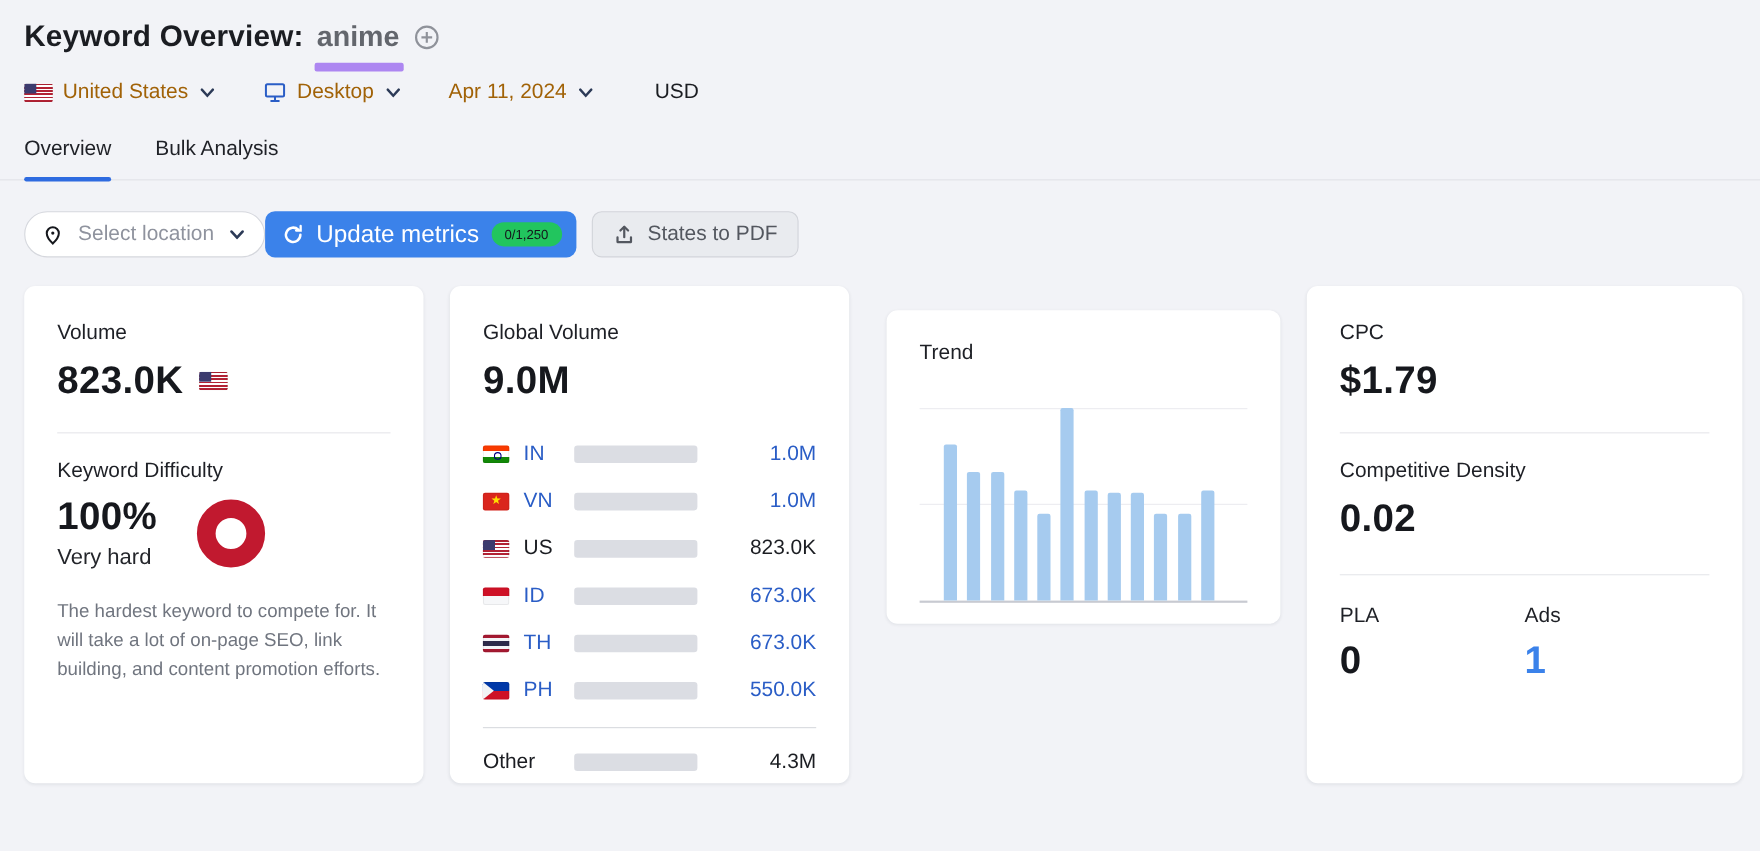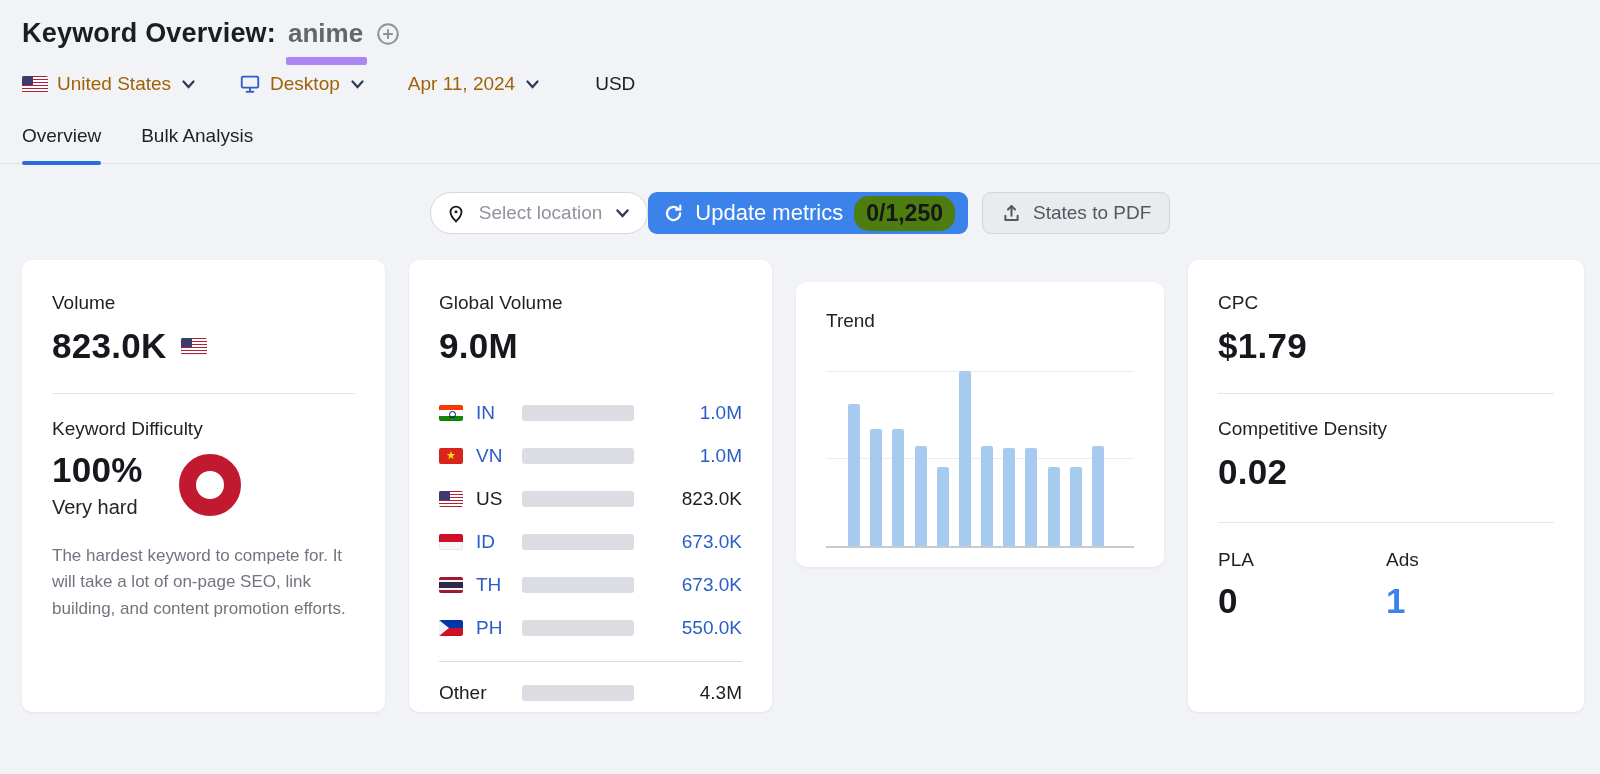--- a/index.html
+++ b/index.html
@@ -33,27 +33,27 @@
   .flag-th { background:linear-gradient(180deg,#a51931 0 17%,#f4f5f8 17% 34%,#2d2a4a 34% 66%,#f4f5f8 66% 83%,#a51931 83% 100%); }
   .flag-ph { background:linear-gradient(180deg,#0038a8 0 50%,#ce1126 50% 100%); }
   .flag-ph::before { content:""; position:absolute; left:0; top:0; border-top:8px solid transparent; border-bottom:8px solid transparent; border-left:10px solid #f2f3f5; z-index:1; }
 
   
   .tabs-wrap { margin-top:30px; border-bottom:1px solid #e1e2e7; padding:0 22px; display:flex; gap:40px; }
   .tab { font-size:19px; color:#1f2127; font-weight:500; padding-bottom:16px; position:relative; cursor:pointer; }
   .tab.active::after { content:""; position:absolute; left:0; right:0; bottom:-2px; height:4px; background:#2e6be0; border-radius:3px; }
 
   
-  .toolbar { margin:28px 22px 0 22px; display:flex; align-items:center; justify-content:center; }
+  .toolbar { margin:28px 22px 0 22px; display:flex; align-items:center; justify-content:flex-start; }
   .select-location { display:flex; align-items:center; gap:12px; background:#ffffff; border:1px solid #d5d7dd; border-radius:21px; height:42px; padding:0 18px 0 14px; cursor:pointer; }
   .select-location .label { color:#8f939e; font-size:19px; }
   .toolbar-right { display:flex; align-items:center; gap:14px; }
   .btn-update { display:flex; align-items:center; gap:11px; background:#3b82ea; border:none; border-radius:9px; height:42px; padding:0 13px 0 15px; cursor:pointer; }
   .btn-update .label { color:#ffffff; font-size:22px; font-weight:500; }
-  .quota-badge { background:#4d7c0f; border-radius:15px; padding:4px 12px; font-size:23px; font-weight:700; color:#15171c; }
+  .quota-badge { background:#22c55e; border-radius:15px; padding:4px 12px; font-size:12px; font-weight:400; color:#15171c; }
   .btn-export { display:flex; align-items:center; gap:11px; background:#e9ebef; border:1px solid #d2d4da; border-radius:9px; height:42px; padding:0 18px; cursor:pointer; }
   .btn-export .label { color:#53575f; font-size:19px; font-weight:500; }
 
   
   .grid { margin:26px 22px 0 22px; display:grid; grid-template-columns:363px 363px 368px 1fr; gap:24px; align-items:start; }
   .card { background:#ffffff; border-radius:10px; box-shadow:0 1px 3px rgba(20,24,40,.07); padding:32px 30px; }
   .card-label { font-size:19px; color:#1e2026; }
   .big-value { font-size:35px; font-weight:700; color:#16181d; letter-spacing:.3px; margin-top:12px; }
   .divider { border:none; border-top:1px solid #e5e6ea; margin:27px 0 24px 0; }
 
@@ -80,21 +80,21 @@
   .gv-row .val { margin-left:auto; }
   .gv-divider { border:none; border-top:1px solid #d8dade; margin:20px 0 18px 0; }
   .gv-row.other-row { margin-bottom:0; color:#1b1d22; }
   .gv-row.other-row .code-other { width:83px; }
 
   
   .col3 { display:flex; flex-direction:column; }
   .intent-highlight { border:8px solid #ab80ef; border-radius:7px; margin:-11px -10px 0 -10px; background:#ffffff; }
   .card-intent { border-radius:0; box-shadow:none; height:140px; padding:28px 32px; }
   .intent-badge { display:inline-block; margin-top:14px; background:#cde4fb; color:#2a5dc6; font-size:19px; border-radius:18px; padding:7px 19px; }
-  .card-trend { margin-top:22px; height:285px; padding:28px 30px; }
+  .card-trend { margin-top:22px; height:285px; padding:28px 30px;margin-left:10px; }
   .chart { position:relative; height:206px; margin-top:10px; }
   .grid-line { position:absolute; left:0; right:0; height:1px; background:#ececf0; }
   .grid-line.g1 { bottom:176px; }
   .grid-line.g2 { bottom:89px; }
   .baseline { position:absolute; left:0; right:0; bottom:0; height:2px; background:#c8cad1; }
   .bars { position:absolute; left:22px; right:30px; bottom:2px; display:flex; justify-content:space-between; align-items:flex-end; }
   .tbar { width:12px; background:#a6cbef; border-radius:2px 2px 0 0; }
 
   
   .card-c4 { height:452px; }

